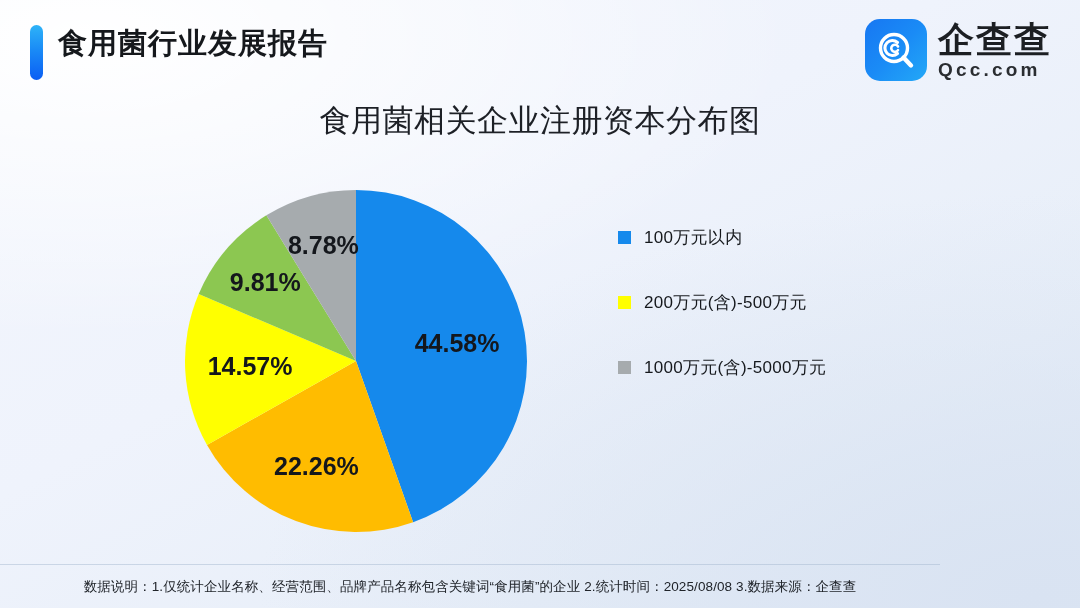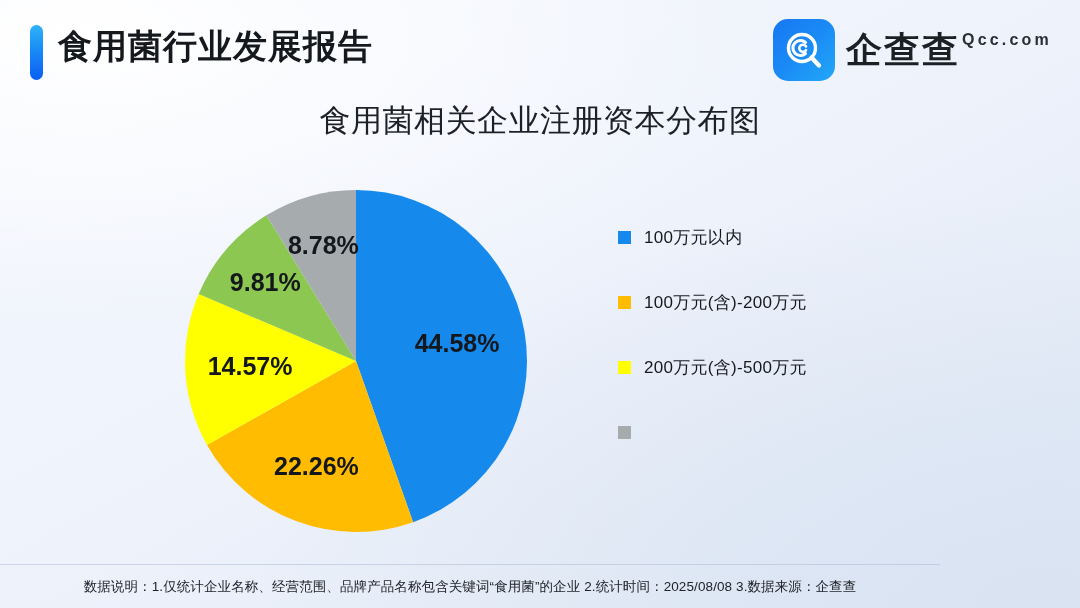--- a/index.html
+++ b/index.html
@@ -40,21 +40,21 @@
     width: 13px;
     height: 55px;
     border-radius: 7px;
     background: linear-gradient(180deg, #2eb3f8 0%, #1a8bf6 45%, #0a5ef4 100%);
   }
 
   .report-title {
     position: absolute;
     left: 58px;
     top: 24px;
-    font-size: 34px;
+    font-size: 29px;
     font-weight: bold;
     color: #15181c;
     letter-spacing: 1px;
     white-space: nowrap;
   }
 
   .brand {
     position: absolute;
     right: 28px;
     top: 19px;
@@ -68,35 +68,35 @@
     height: 62px;
     border-radius: 15px;
     background: linear-gradient(135deg, #1777f2 0%, #1a8bf6 50%, #23a8f7 100%);
     display: flex;
     align-items: center;
     justify-content: center;
   }
 
   .brand-text {
     display: flex;
-    flex-direction: row;
+    flex-direction: column;
     justify-content: center;
     gap: 2px;
   }
 
   .brand-cn {
     font-size: 36px;
     font-weight: bold;
     color: #1c1f23;
     line-height: 1;
     letter-spacing: 2px;
   }
 
   .brand-en {
-    font-size: 16px;
+    font-size: 19px;
     font-weight: bold;
     color: #2a2d31;
     line-height: 1;
     letter-spacing: 3.2px;
   }
 
   
   .chart-title {
     position: absolute;
     left: 0;
@@ -224,29 +224,26 @@
           <text x="138.4" y="63.8" text-anchor="middle" class="slice-label">8.78%</text>
         </svg>
     </div>
 
     <div class="legend" id="legend">
         <div class="legend-item">
           <span class="legend-swatch" style="background: rgb(21, 137, 236);"></span>
           <span class="legend-label">100万元以内</span>
         </div>
         <div class="legend-item">
-          <span class="legend-swatch" style="background: rgb(255, 188, 0);"></span>
-          <span class="legend-label">100万元(含)-200万元</span>
-        </div>
-        <div class="legend-item">
           <span class="legend-swatch" style="background: rgb(255, 255, 0);"></span>
           <span class="legend-label">200万元(含)-500万元</span>
         </div>
         <div class="legend-item">
           <span class="legend-swatch" style="background: rgb(166, 171, 174);"></span>
+          <span class="legend-label">1000万元(含)-5000万元</span>
         </div>
       </div>
   </div>
 
   <div class="footer">
     <div class="footer-note">数据说明：1.仅统计企业名称、经营范围、品牌产品名称包含关键词“食用菌”的企业  2.统计时间：2025/08/08  3.数据来源：企查查</div>
   </div>
 
 </div>
 

